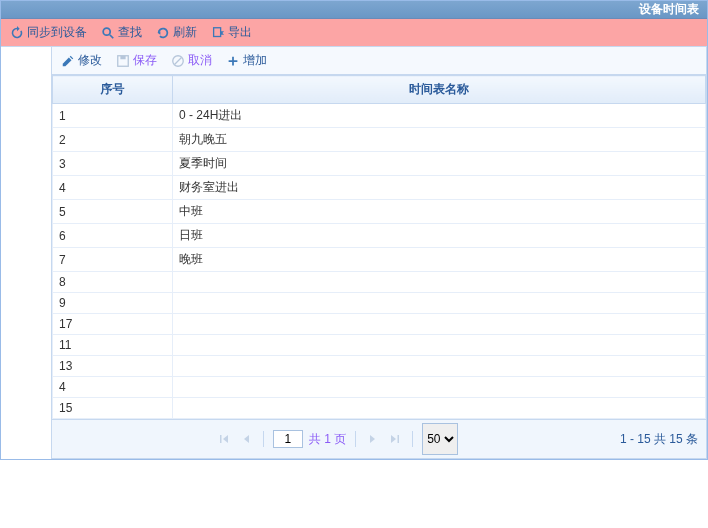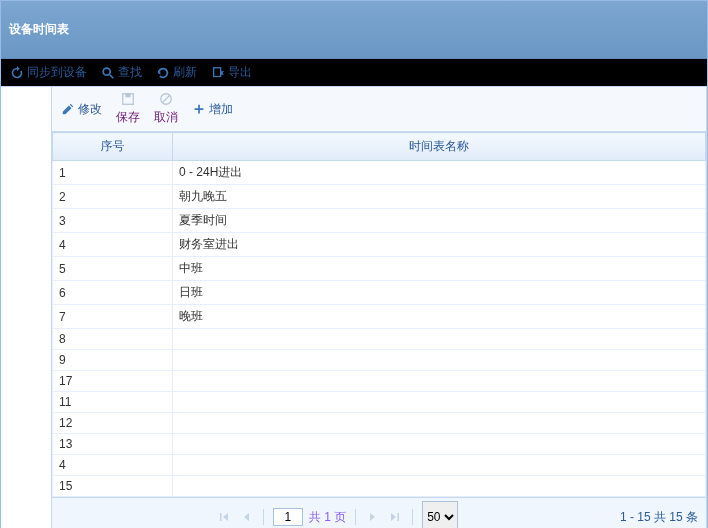--- a/index.html
+++ b/index.html
@@ -10,41 +10,42 @@
     color: #333;
   }
   .panel {
     width: 708px;
     border: 1px solid #99bbe8;
   }
   .panel-title {
     background: linear-gradient(#7da6d0, #6a97c5);
     color: #fff;
     font-weight: bold;
-    padding: 20px 8px;
+    padding: 0 8px;
     font-size: 12px;
     border-bottom: 1px solid #6a8bb8;
+    text-align: right;
   }
   .toolbar {
-    background: #000000;
+    background: #fca5a5;
     border-bottom: 1px solid #c6d8ef;
     padding: 3px 6px;
     display: flex;
     gap: 8px;
     align-items: center;
   }
   .tool-btn {
     display: inline-flex;
     align-items: center;
     gap: 3px;
     color: #2a5a9a;
     cursor: pointer;
     padding: 2px 3px;
   }
-  .tool-btn.disabled { color: #701a75; cursor: default; flex-direction: column; }
+  .tool-btn.disabled { color: #8b5cf6; cursor: default; }
   .icon { width: 14px; height: 14px; display: inline-block; }
   .icon svg { width: 100%; height: 100%; display: block; }
   
   .dev-grid { border-collapse: collapse; width: 100%; }
   .dev-head-row th {
     background: linear-gradient(#f3f8fe, #e1ecf9);
     border: 1px solid #c6d8ef;
     color: #2a5a9a;
     font-weight: bold;
     padding: 5px 4px;
@@ -66,21 +67,21 @@
     margin-left: 50px;
     border: 1px solid #c6d8ef;
     border-top: none;
   }
   .nested .toolbar { background: #f5f9fe; }
   .sub-grid { width: 100%; border-collapse: collapse; }
   .sub-head-row th {
     background: linear-gradient(#f3f8fe, #e1ecf9);
     border: 1px solid #c6d8ef;
     color: #2a5a9a;
-    font-weight: normal;
+    font-weight: bold;
     padding: 5px 4px;
     font-size: 12px;
     text-align: center;
   }
   .sub-grid td {
     border: 1px solid #e6eef9;
     padding: 3px 6px;
     height: 21px;
     background: #fff;
     color: #333;
@@ -239,24 +240,20 @@
             </tr>
             <tr>
               <td class="idx">17</td>
               <td></td>
             </tr>
             <tr>
               <td class="idx">11</td>
               <td></td>
             </tr>
             <tr>
-              <td class="idx">12</td>
-              <td></td>
-            </tr>
-            <tr>
               <td class="idx">13</td>
               <td></td>
             </tr>
             <tr>
               <td class="idx">4</td>
               <td></td>
             </tr>
             <tr>
               <td class="idx">15</td>
               <td></td>

